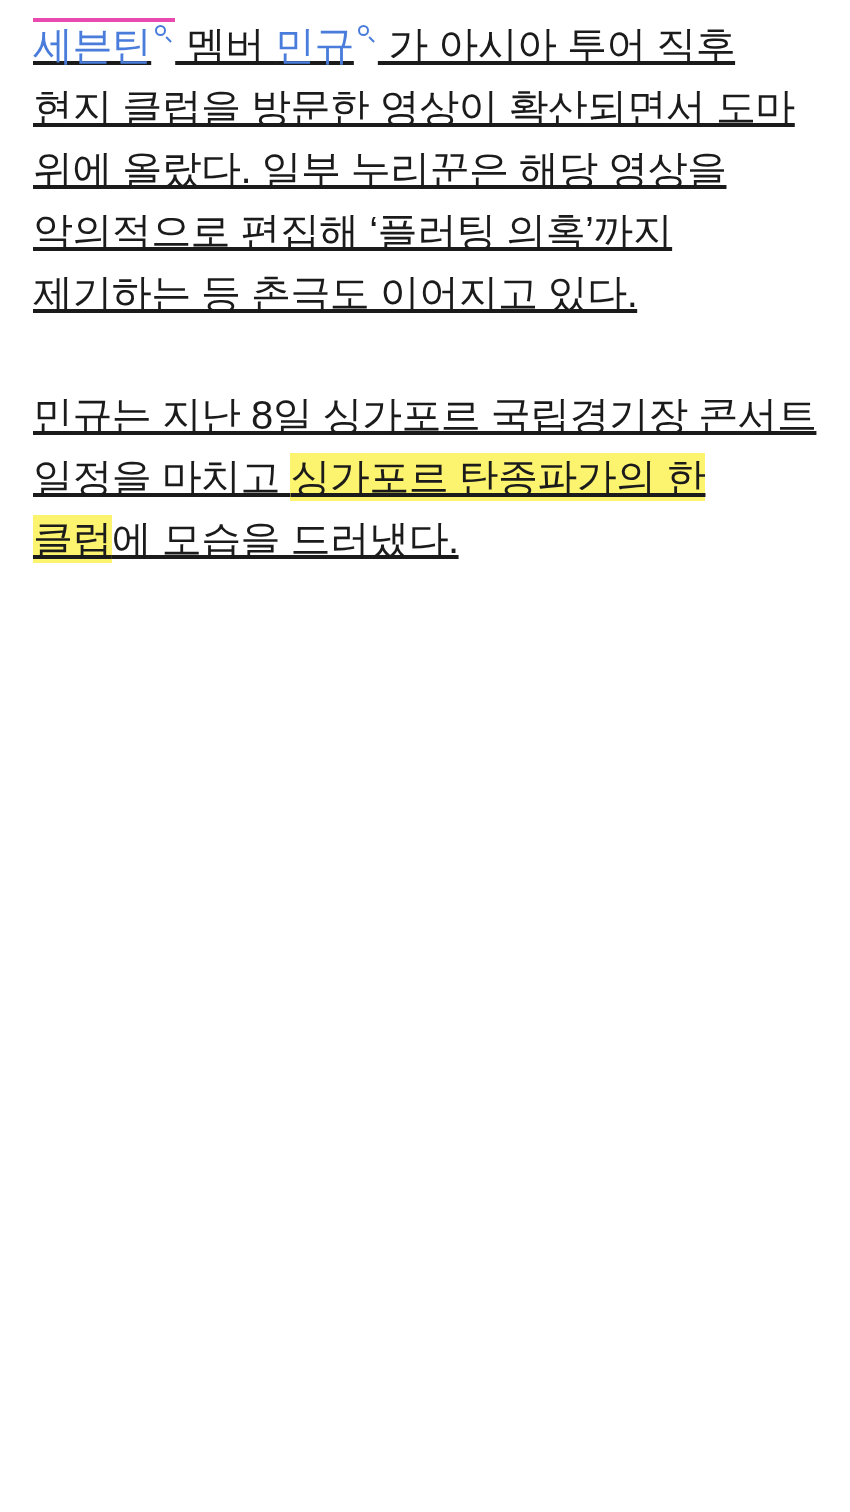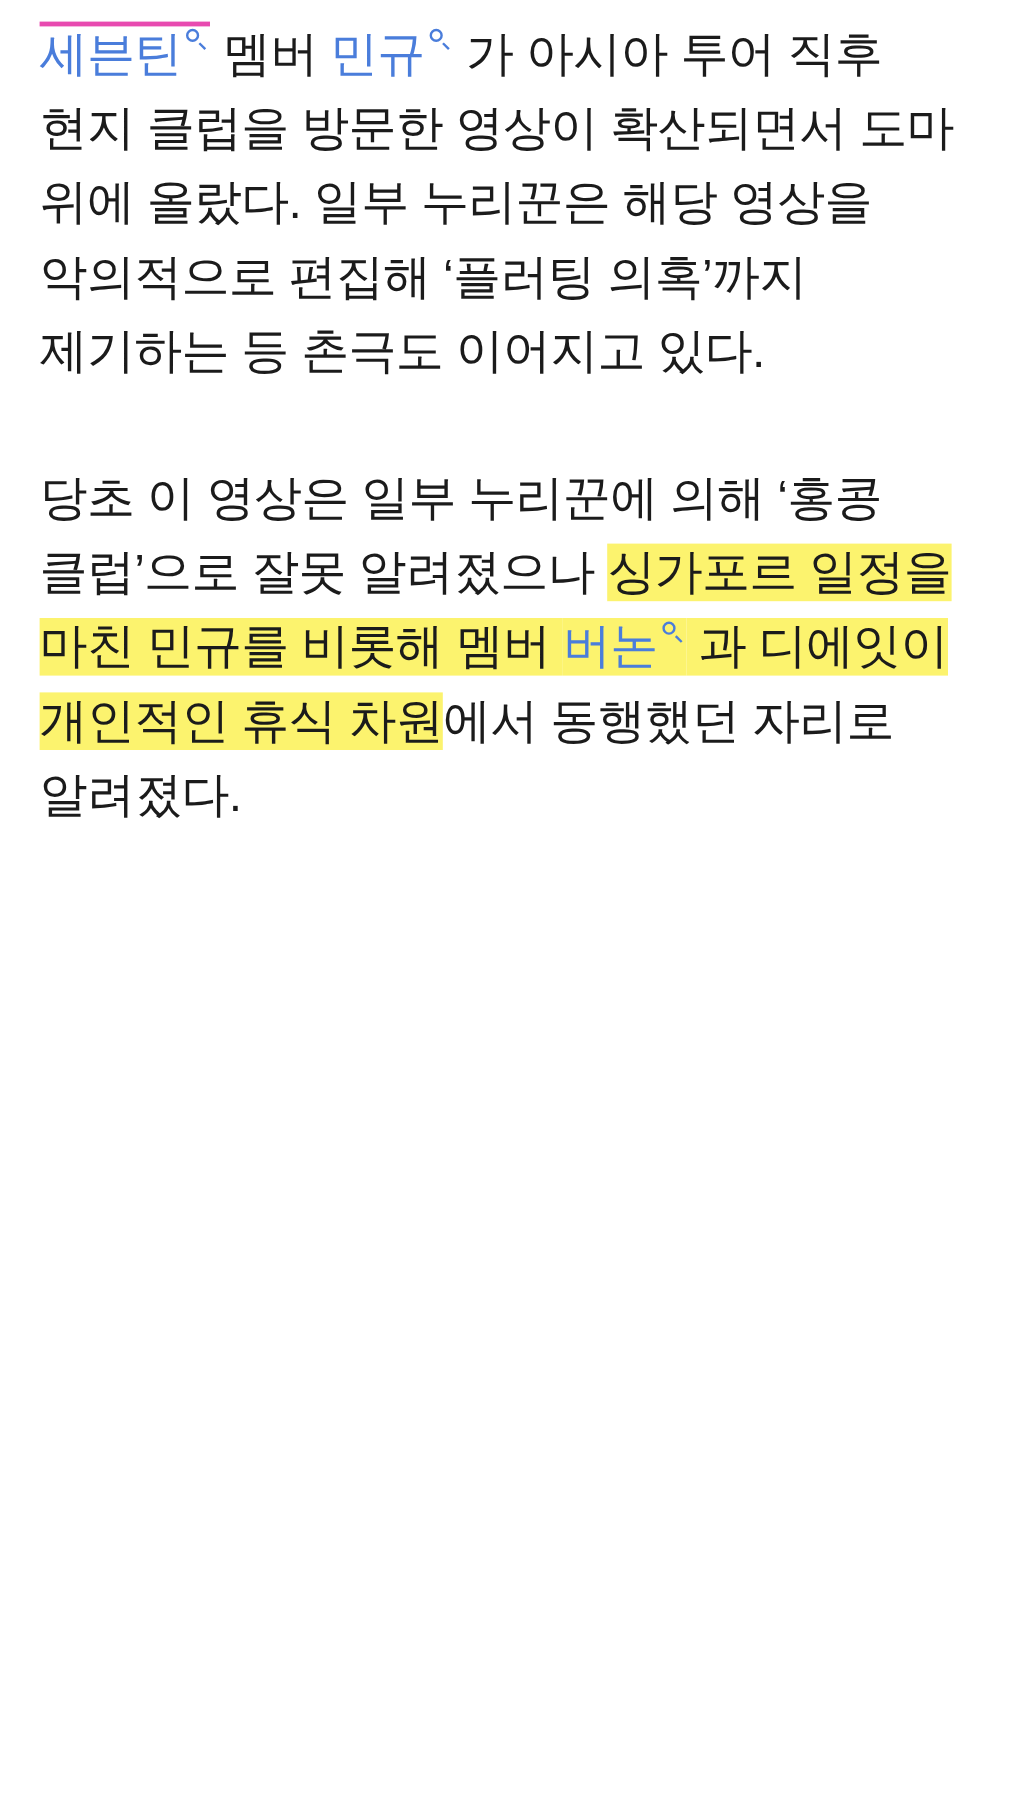--- a/index.html
+++ b/index.html
@@ -11,20 +11,21 @@
     width: 850px;
     min-height: 1512px;
     font-family: "Liberation Sans", "DejaVu Sans", sans-serif;
     color: #1b1b1b;
     -webkit-font-smoothing: antialiased;
   }
   .article {
     box-sizing: border-box;
     width: 850px;
     padding: 14px 33px 20px 33px;
+    text-decoration: underline;
   }
   .para {
     font-size: 40px;
     line-height: 62px;
     letter-spacing: -0.6px;
     margin: 0 0 60px 0;
     word-break: keep-all;
   }
   .para:last-child {
     margin-bottom: 0;
@@ -80,19 +81,19 @@
 </style>
 </head>
 <body>
 
 <div class="article">
 
   <p class="para">
     <span class="kw first"><span>세븐틴</span><span class="mag"></span></span><span> 멤버 </span><span class="kw"><span>민규</span><span class="mag"></span></span><span> 가 아시아 투어 직후 현지 클럽을 방문한 영상이 확산되면서 도마 위에 올랐다. 일부 누리꾼은 해당 영상을 악의적으로 편집해 ‘플러팅 의혹’까지 제기하는 등 촌극도 이어지고 있다.</span>
   </p>
 
+  <p class="para">
+    <span>민규는 지난 8일 싱가포르 국립경기장 콘서트 일정을 마치고 </span><span class="hl">싱가포르 탄종파가의 한 클럽</span><span>에 모습을 드러냈다.</span>
+  </p>
 
-  <p class="para">
-    <span>당초 이 영상은 일부 누리꾼에 의해 ‘홍콩 클럽’으로 잘못 알려졌으나 </span><span class="hl">싱가포르 일정을 마친 민규를 비롯해 멤버 </span><span class="hl"><span class="kw">버논</span><span class="mag"></span></span><span class="hl"> 과 디에잇이 개인적인 휴식 차원</span><span>에서 동행했던 자리로 알려졌다.</span>
-  </p>
 
 
 </div>
 
 </body></html>

